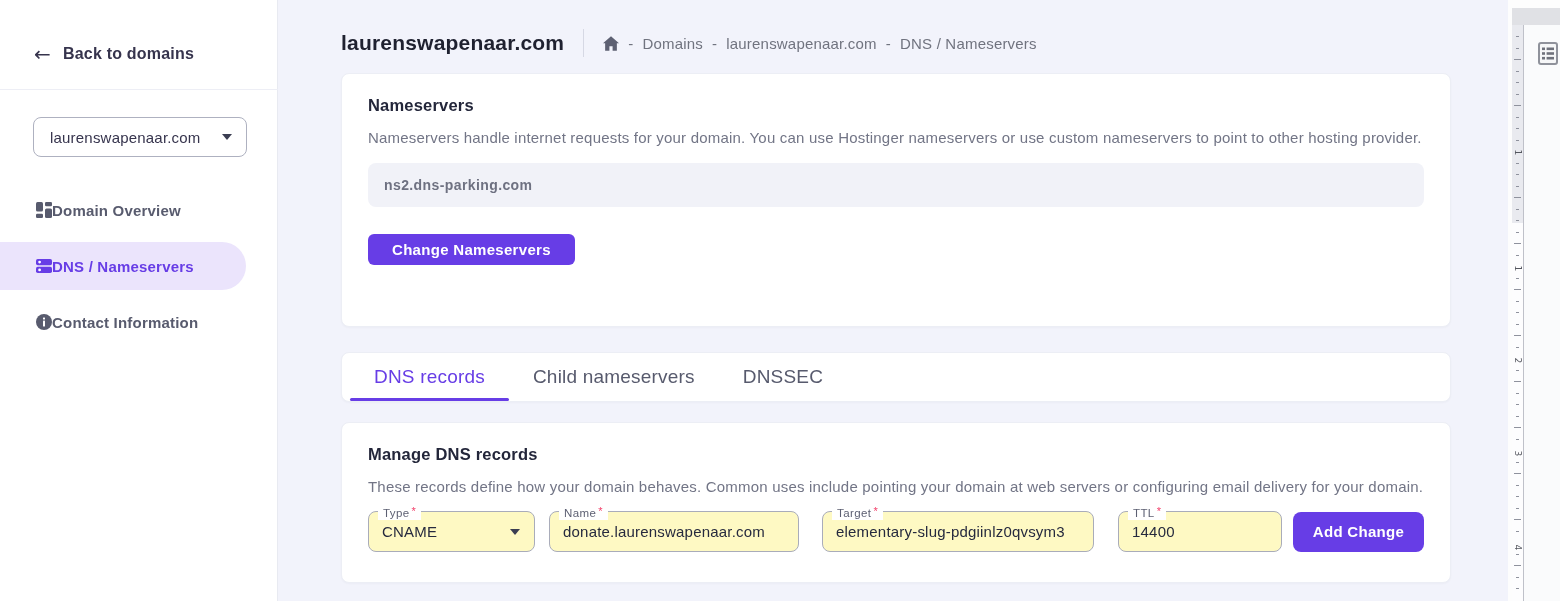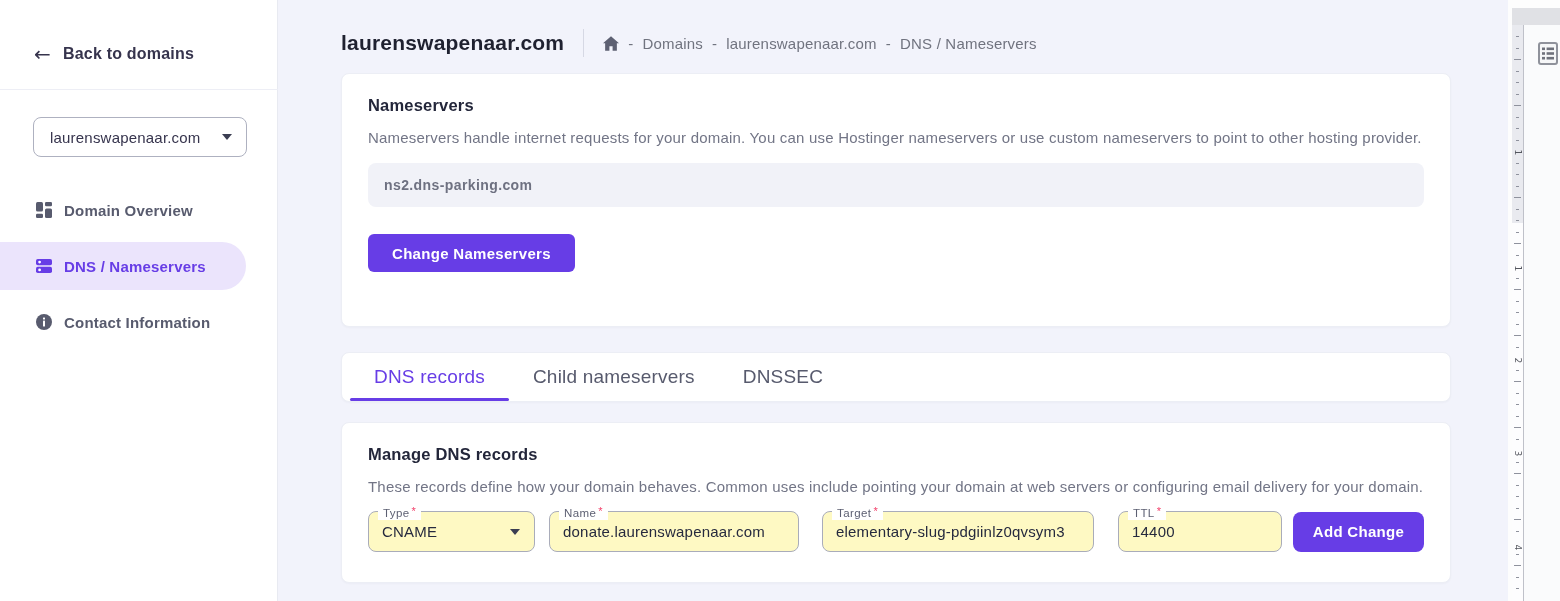--- a/index.html
+++ b/index.html
@@ -27,21 +27,21 @@
   .domain-select {
     position: absolute; top: 117px; left: 33px; width: 214px; height: 40px;
     border: 1px solid #aeb1c0; border-radius: 8px; background: #fff;
     display: flex; align-items: center; justify-content: space-between;
     padding: 0 14px 0 16px; cursor: pointer;
   }
   .domain-select .val { font-size: 15px; color: #36344d; }
   .caret { width: 0; height: 0; border-left: 5px solid transparent; border-right: 5px solid transparent; border-top: 6px solid #3b3e52; }
   .menu { position: absolute; top: 186px; left: 0; width: 278px; display: flex; flex-direction: column; gap: 8px; }
   .menu-item {
-    height: 48px; display: flex; align-items: center; gap: 12px;
+    height: 48px; display: flex; align-items: center; 
     padding-left: 36px; cursor: pointer; width: 246px;
     font-size: 15px; font-weight: 700; color: #585b6e;
   }
   .menu-item.active {
     background: #ebe4fc; border-radius: 0 24px 24px 0; color: #673de6;
   }
   .mi-icon { width: 16px; height: 16px; flex: 0 0 16px; display: flex; }
 
   
   .main { position: absolute; left: 278px; top: 0; width: 1230px; height: 601px; background: #f2f3fb; }
@@ -66,21 +66,21 @@
     margin-top: 17px; background: #f1f2f8; border-radius: 8px;
     padding: 12px 16px; display: flex; flex-direction: column; gap: 4px;
   }
   .ns-line { font-size: 14px; line-height: 20px; color: #6e7181; font-weight: 600; letter-spacing: 0.4px; }
   .btn {
     display: inline-flex; align-items: center; justify-content: center;
     background: #673de6; color: #fff; font-weight: 700; font-size: 15px;
     border: none; border-radius: 6px; cursor: pointer; letter-spacing: 0.3px;
     font-family: "Liberation Sans", sans-serif;
   }
-  .btn-change { margin-top: 27px; height: 38px; padding: 0 24px; }
+  .btn-change { margin-top: 27px; height: 31px; padding: 0 24px; }
 
   .card-tabs { top: 352px; height: 50px; padding: 0 0 0 8px; display: flex; align-items: stretch; }
   .tab {
     position: relative; display: flex; align-items: center; padding: 0 24px;
     font-size: 19px; font-weight: 400; color: #575a6d; cursor: pointer;
   }
   .tab.active { color: #673de6; }
   .tab.active::after {
     content: ""; position: absolute; left: 0; right: 0; bottom: 0; height: 3px;
     background: #673de6; border-radius: 3px;

